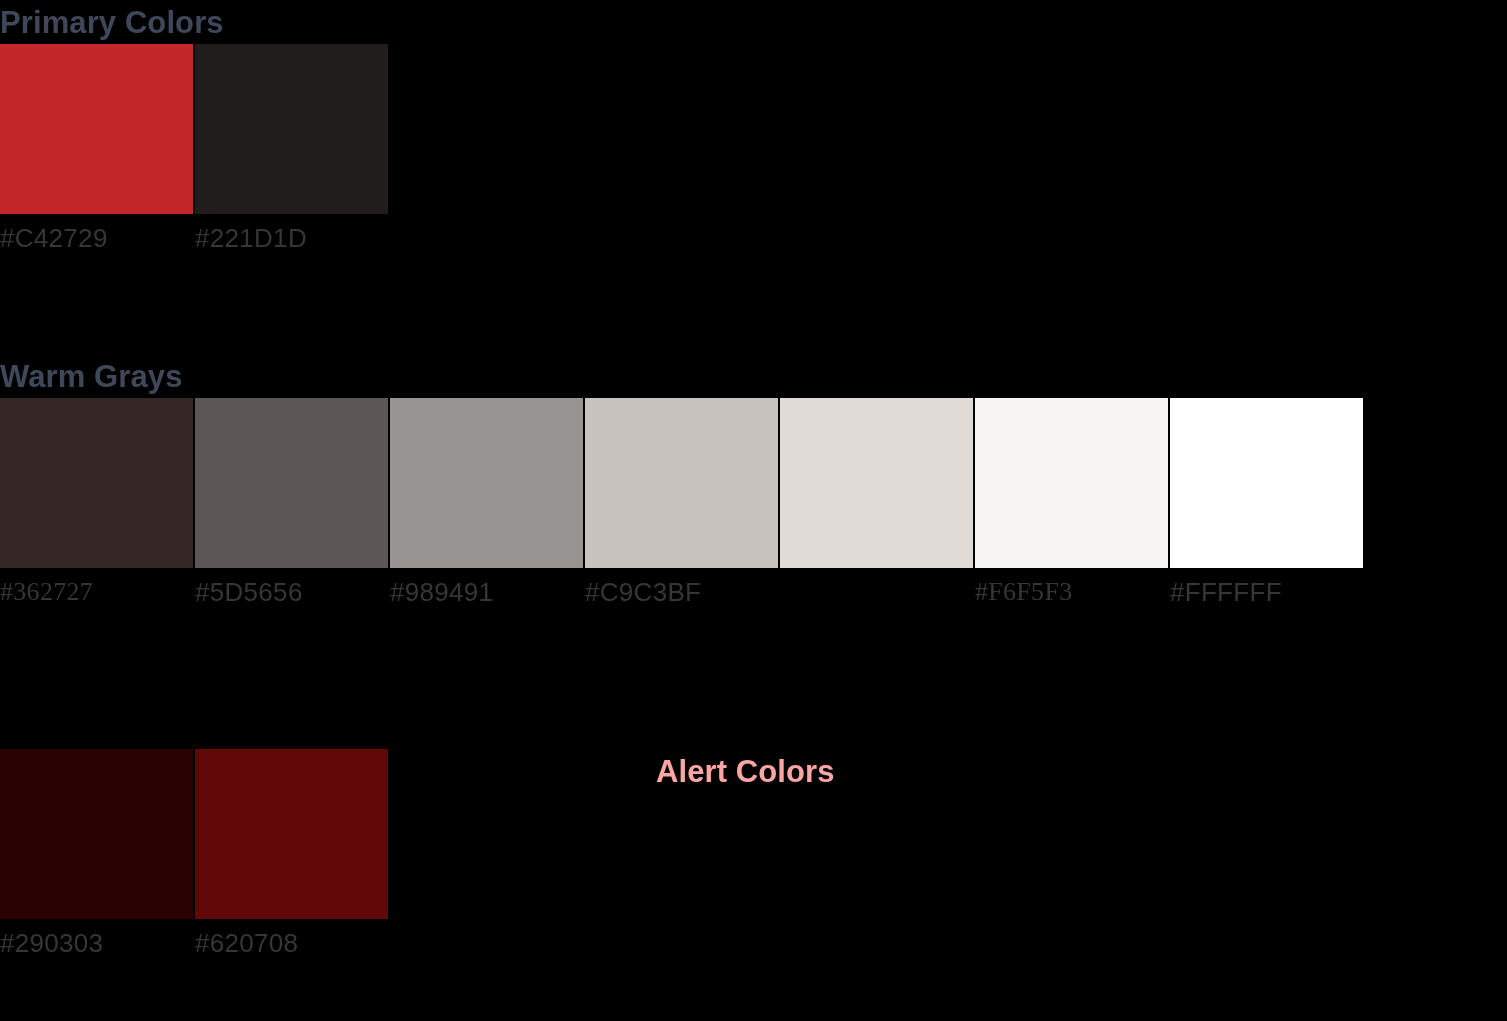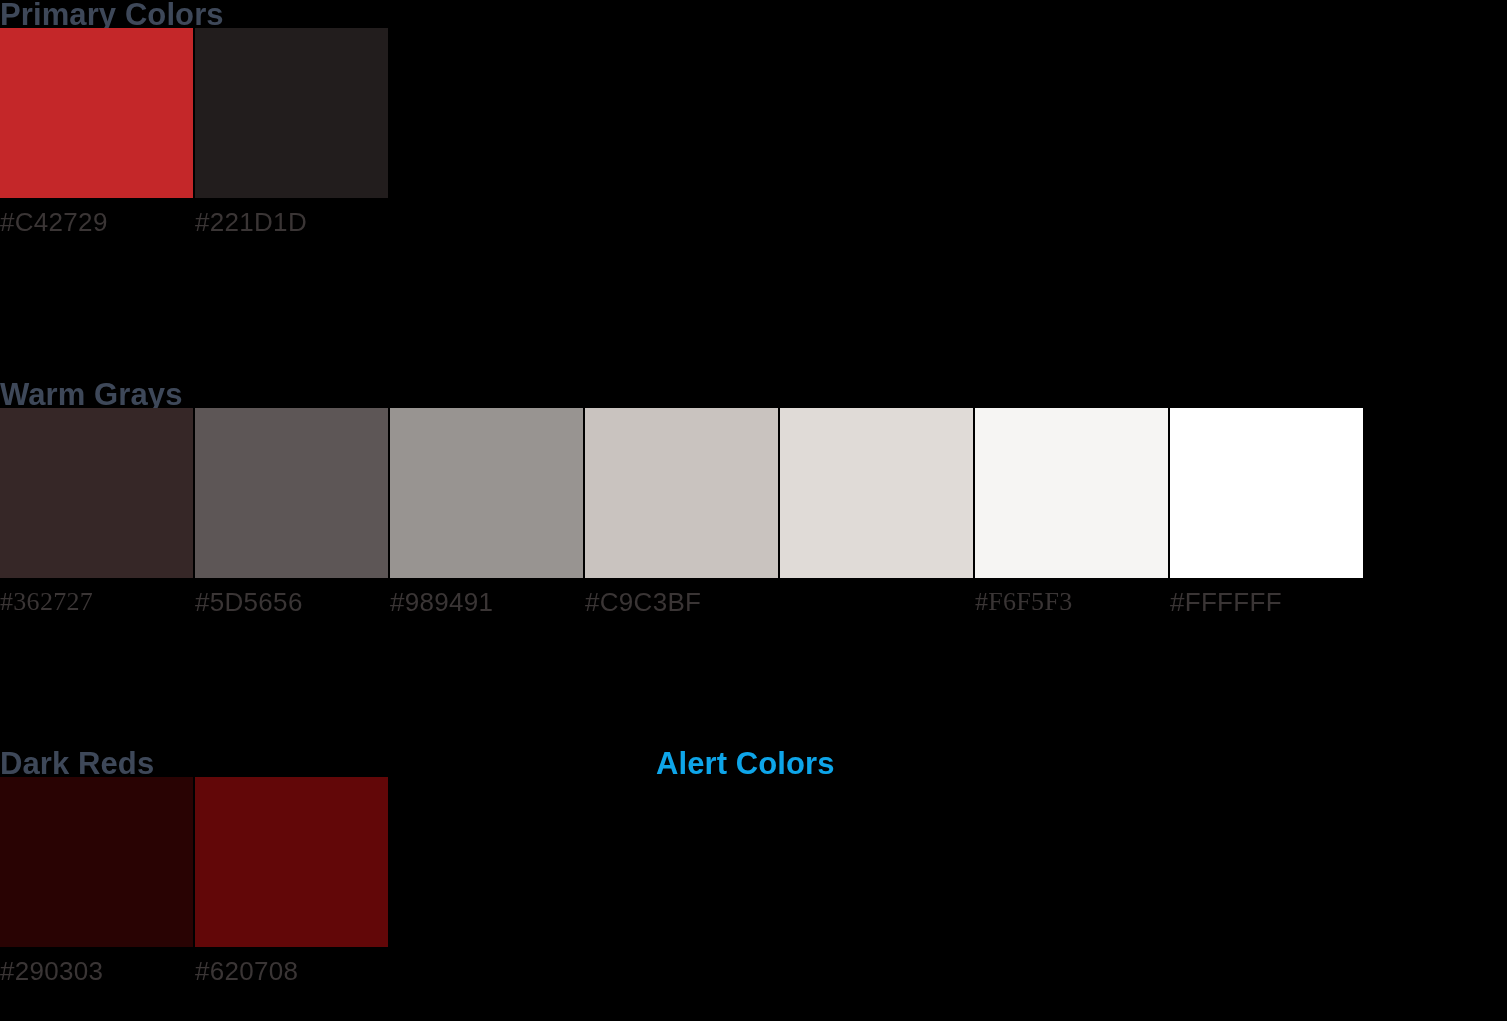--- a/index.html
+++ b/index.html
@@ -21,35 +21,35 @@
     width: 1507px;
     height: 1021px;
     background: #000000;
   }
 
   
   .section {
     position: absolute;
   }
   .section.primary  { left: 0px;   top: 0px;   }
-  .section.grays    { left: 0px;   top: 380px; }
+  .section.grays    { left: 0px;   top: 354px; }
   .section.darkreds { left: 0px;   top: 749px; }
   .section.alerts   { left: 656px; top: 749px; }
 
   .section-title {
     font-family: "Liberation Sans", "DejaVu Sans", sans-serif;
     font-size: 31px;
     font-weight: bold;
     line-height: 1;
     color: #3e4859;
     letter-spacing: 0.1px;
     white-space: nowrap;
     margin: 0;
     padding: 0;
-    height: 28px;
+    height: 44px;
     display: flex;
     align-items: center;
   }
 
   .swatch-row {
     display: flex;
     flex-direction: row;
     align-items: flex-start;
   }
 
@@ -124,30 +124,29 @@
         <span class="swatch-label" style="color: rgb(58, 53, 53); font-family: Liberation Serif, serif;">#F6F5F3</span>
       </div>
       <div class="swatch-cell">
         <span class="swatch-chip" style="background-color: rgb(255, 255, 255);"></span>
         <span class="swatch-label" style="color: rgb(58, 53, 53);">#FFFFFF</span>
       </div>
     </div>
   </div>
 
   <div class="section darkreds">
-    <h2 class="section-title" style="color: rgb(62, 72, 89);">Dark Reds</h2>
     <div class="swatch-row">
       <div class="swatch-cell">
         <span class="swatch-chip" style="background-color: rgb(41, 3, 3);"></span>
         <span class="swatch-label" style="color: rgb(58, 53, 53);">#290303</span>
       </div>
       <div class="swatch-cell">
         <span class="swatch-chip" style="background-color: rgb(98, 7, 8);"></span>
         <span class="swatch-label" style="color: rgb(58, 53, 53);">#620708</span>
       </div>
     </div>
   </div>
 
   <div class="section alerts">
-    <h2 class="section-title" style="color: #0ea5e9;">Alert Colors</h2>
+    <h2 class="section-title" style="color: #fca5a5;">Alert Colors</h2>
   </div>
 
 </div>
 
 </body></html>

